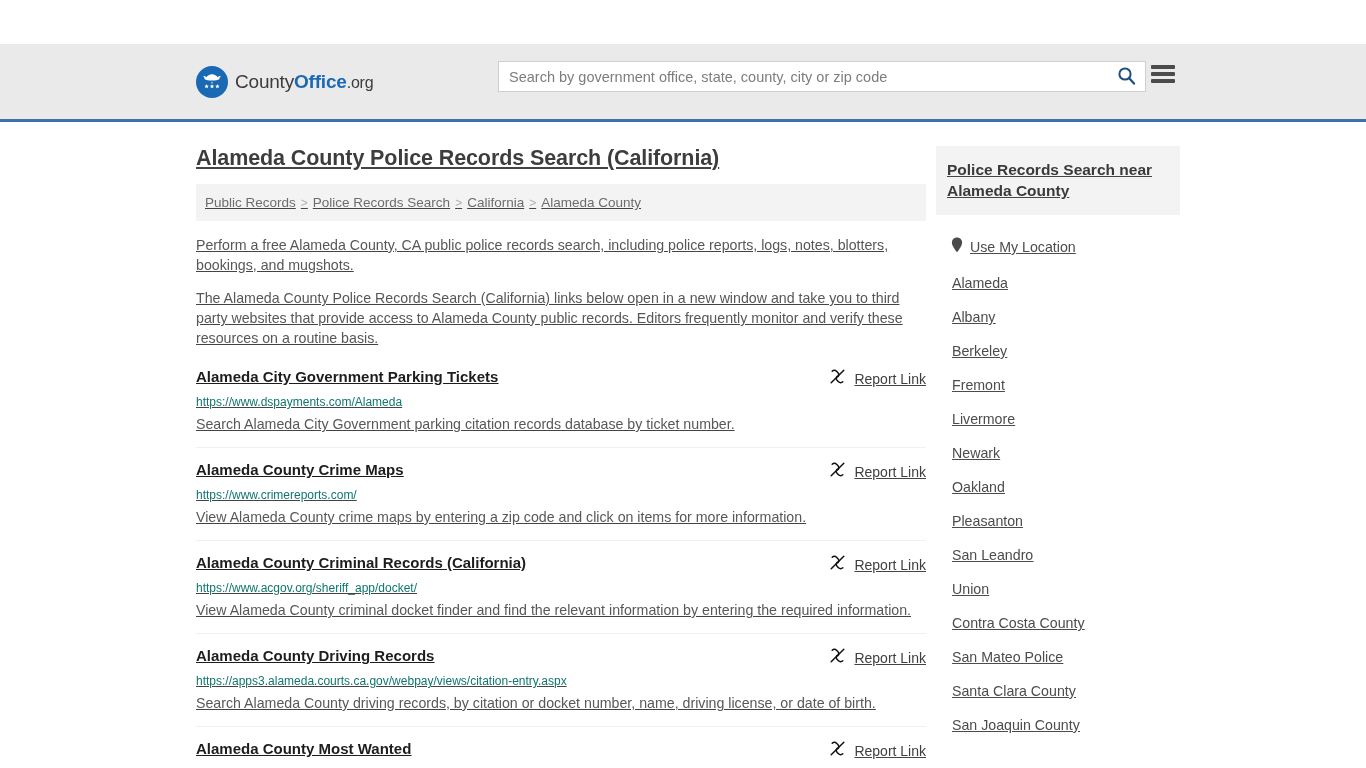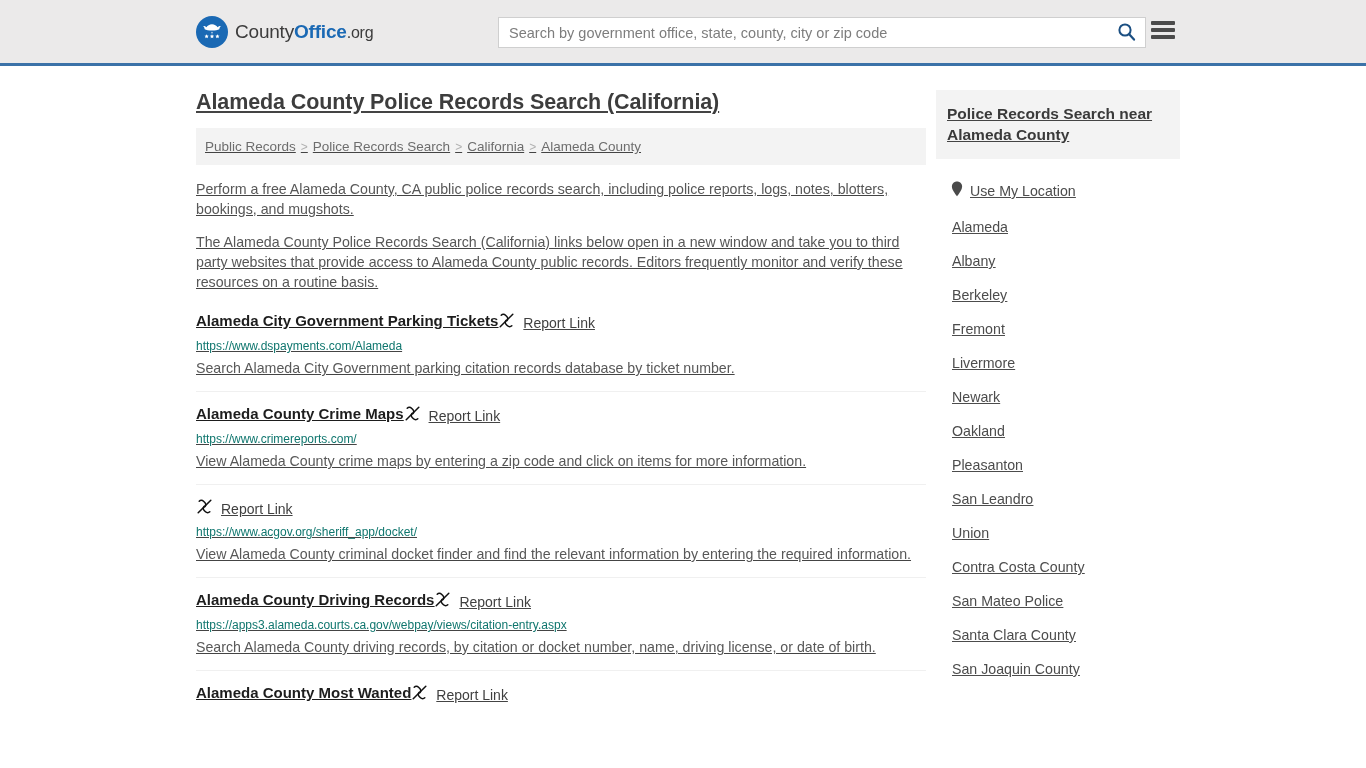--- a/index.html
+++ b/index.html
@@ -8,26 +8,27 @@
     width: 1366px; height: 768px;
     overflow: hidden;
     background: #ffffff;
     font-family: "Liberation Sans", sans-serif;
     color: #444444;
   }
 
   
   .site-header {
     width: 100%;
-    height: 66px;
+    height: 78px;
     background: #ebeaea;
     border-bottom: 3px solid #3b72a8;
     display: flex;
     align-items: center;
     position: relative;
+    margin-top: 44px;
   }
   .logo-wrap {
     display: flex;
     align-items: center;
     margin-left: 196px;
     cursor: pointer;
     gap: 7px;
   }
   .logo-mark {
     width: 32px; height: 32px;
@@ -156,21 +157,21 @@
   .result-list { margin-top: 16px; }
   .result-item {
     border-top: 1px solid #f0f0f0;
     padding: 12px 0 11px 0;
     position: relative;
   }
   .result-item:first-child { border-top: 0; padding-top: 3px; }
   .result-head {
     display: flex;
     align-items: flex-start;
-    justify-content: flex-start;
+    justify-content: space-between;
   }
   .result-title {
     font-size: 15px;
     font-weight: bold;
     color: #1d1d1d;
     text-decoration: underline;
     cursor: pointer;
     line-height: 19px;
     max-width: 590px;
   }
@@ -310,20 +311,21 @@
             </span>
             <span class="rl-text">Report Link</span>
           </span>
         </div>
         <div class="result-url">https://www.crimereports.com/</div>
         <div class="result-desc">View Alameda County crime maps by entering a zip code and click on items for more information.</div>
       </div>
 
       <div class="result-item">
         <div class="result-head">
+          <a class="result-title">Alameda County Criminal Records (California)</a>
           <span class="report-link">
             <span>
               <svg width="17" height="17" viewBox="0 0 17 17" aria-hidden="true">
                 <path d="M3.2 3.2 a3 3 0 0 1 4.3 0 l1.3 1.3 a3 3 0 0 1 0 4.3" fill="none" stroke="#111" stroke-width="1.5" stroke-linecap="round"></path>
                 <path d="M13.8 13.8 a3 3 0 0 1 -4.3 0 l-1.3 -1.3 a3 3 0 0 1 0 -4.3" fill="none" stroke="#111" stroke-width="1.5" stroke-linecap="round"></path>
                 <line x1="2.2" y1="14.8" x2="14.8" y2="2.2" stroke="#111" stroke-width="1.5" stroke-linecap="round"></line>
               </svg>
             </span>
             <span class="rl-text">Report Link</span>
           </span>

